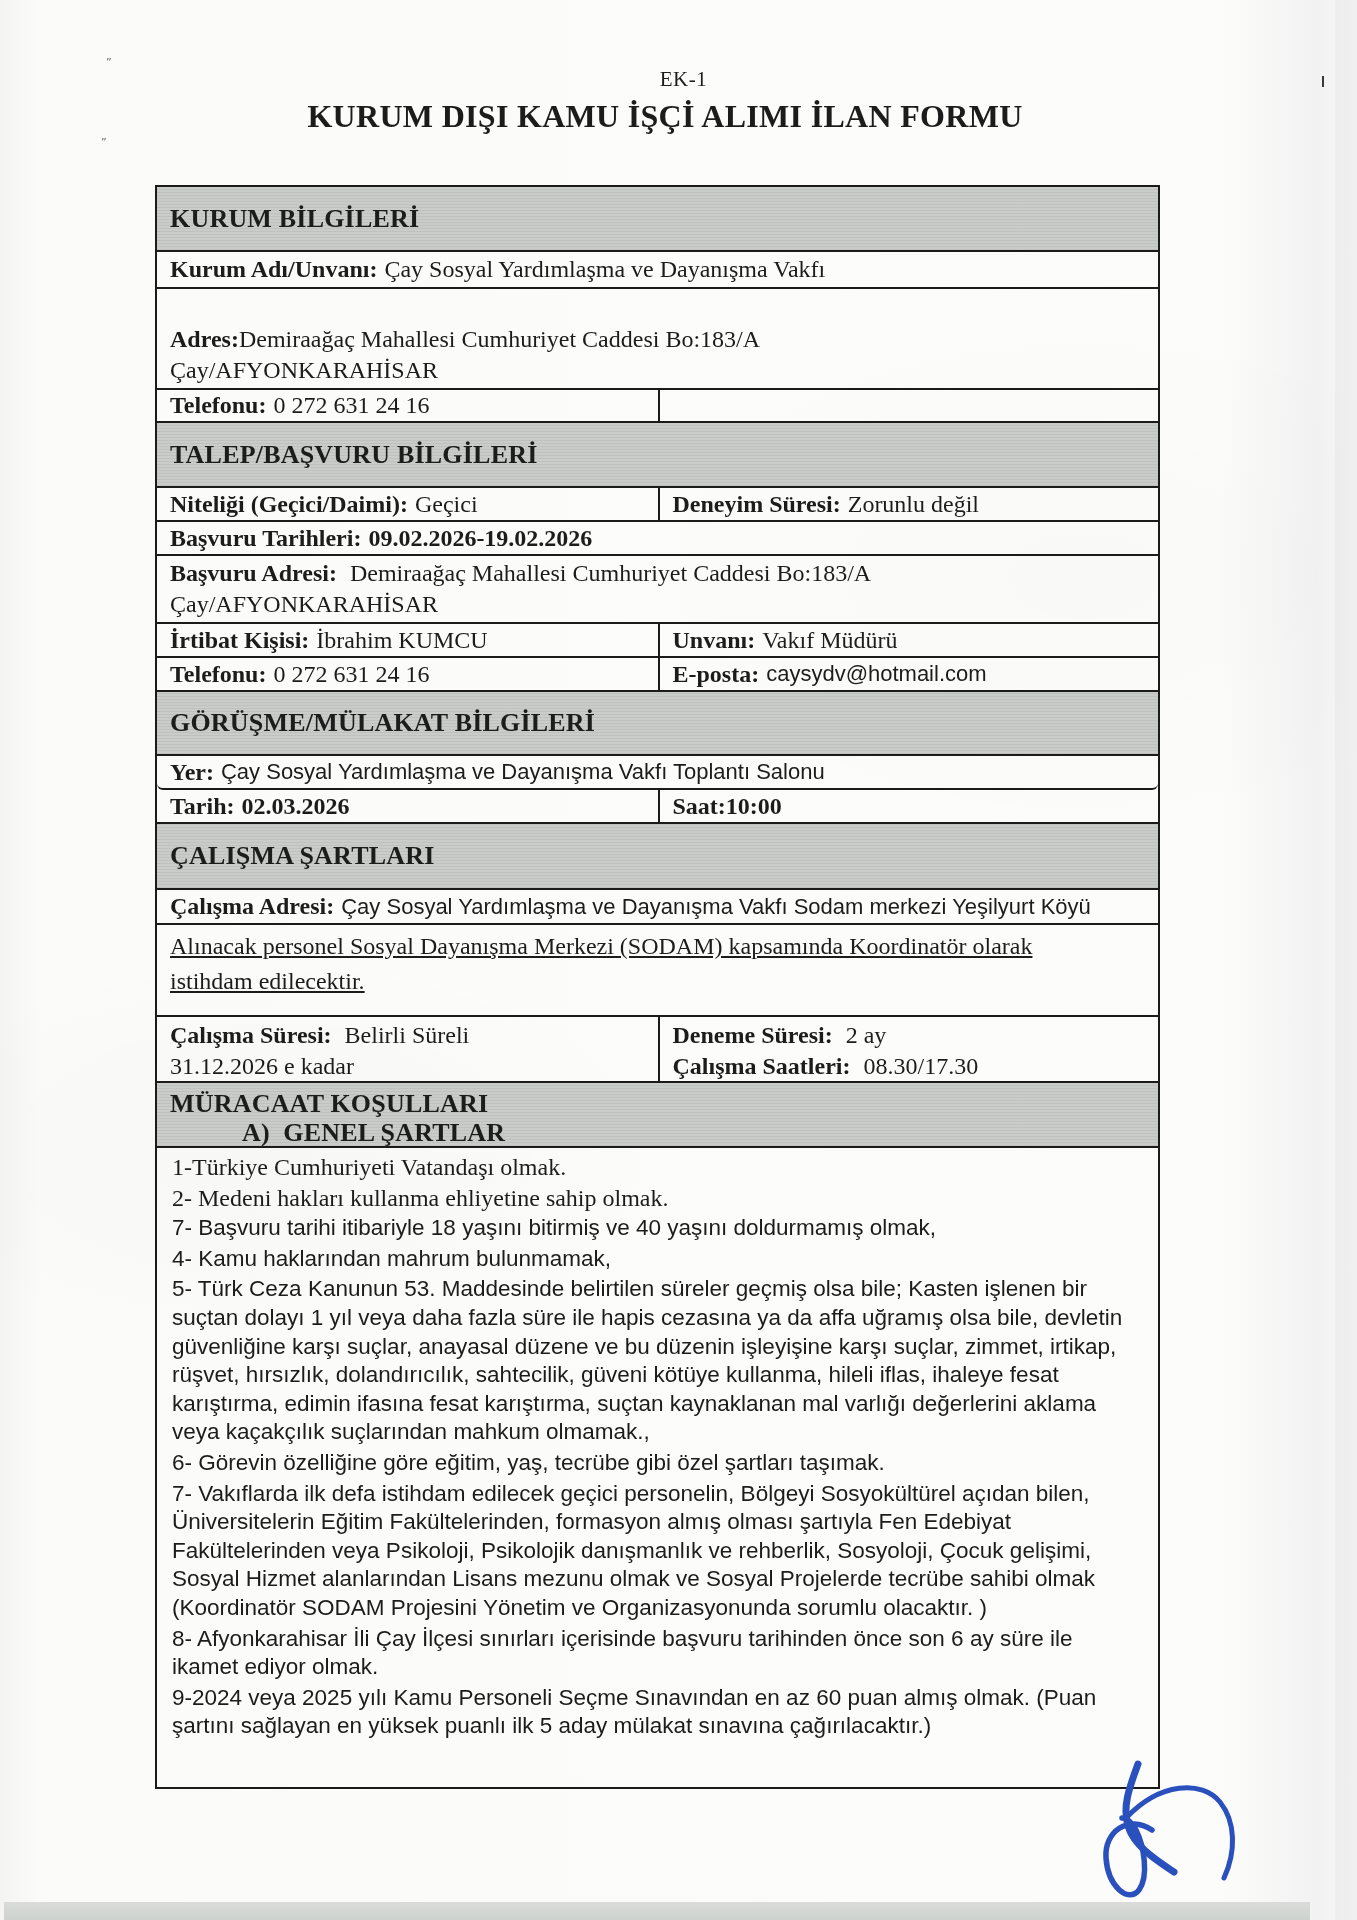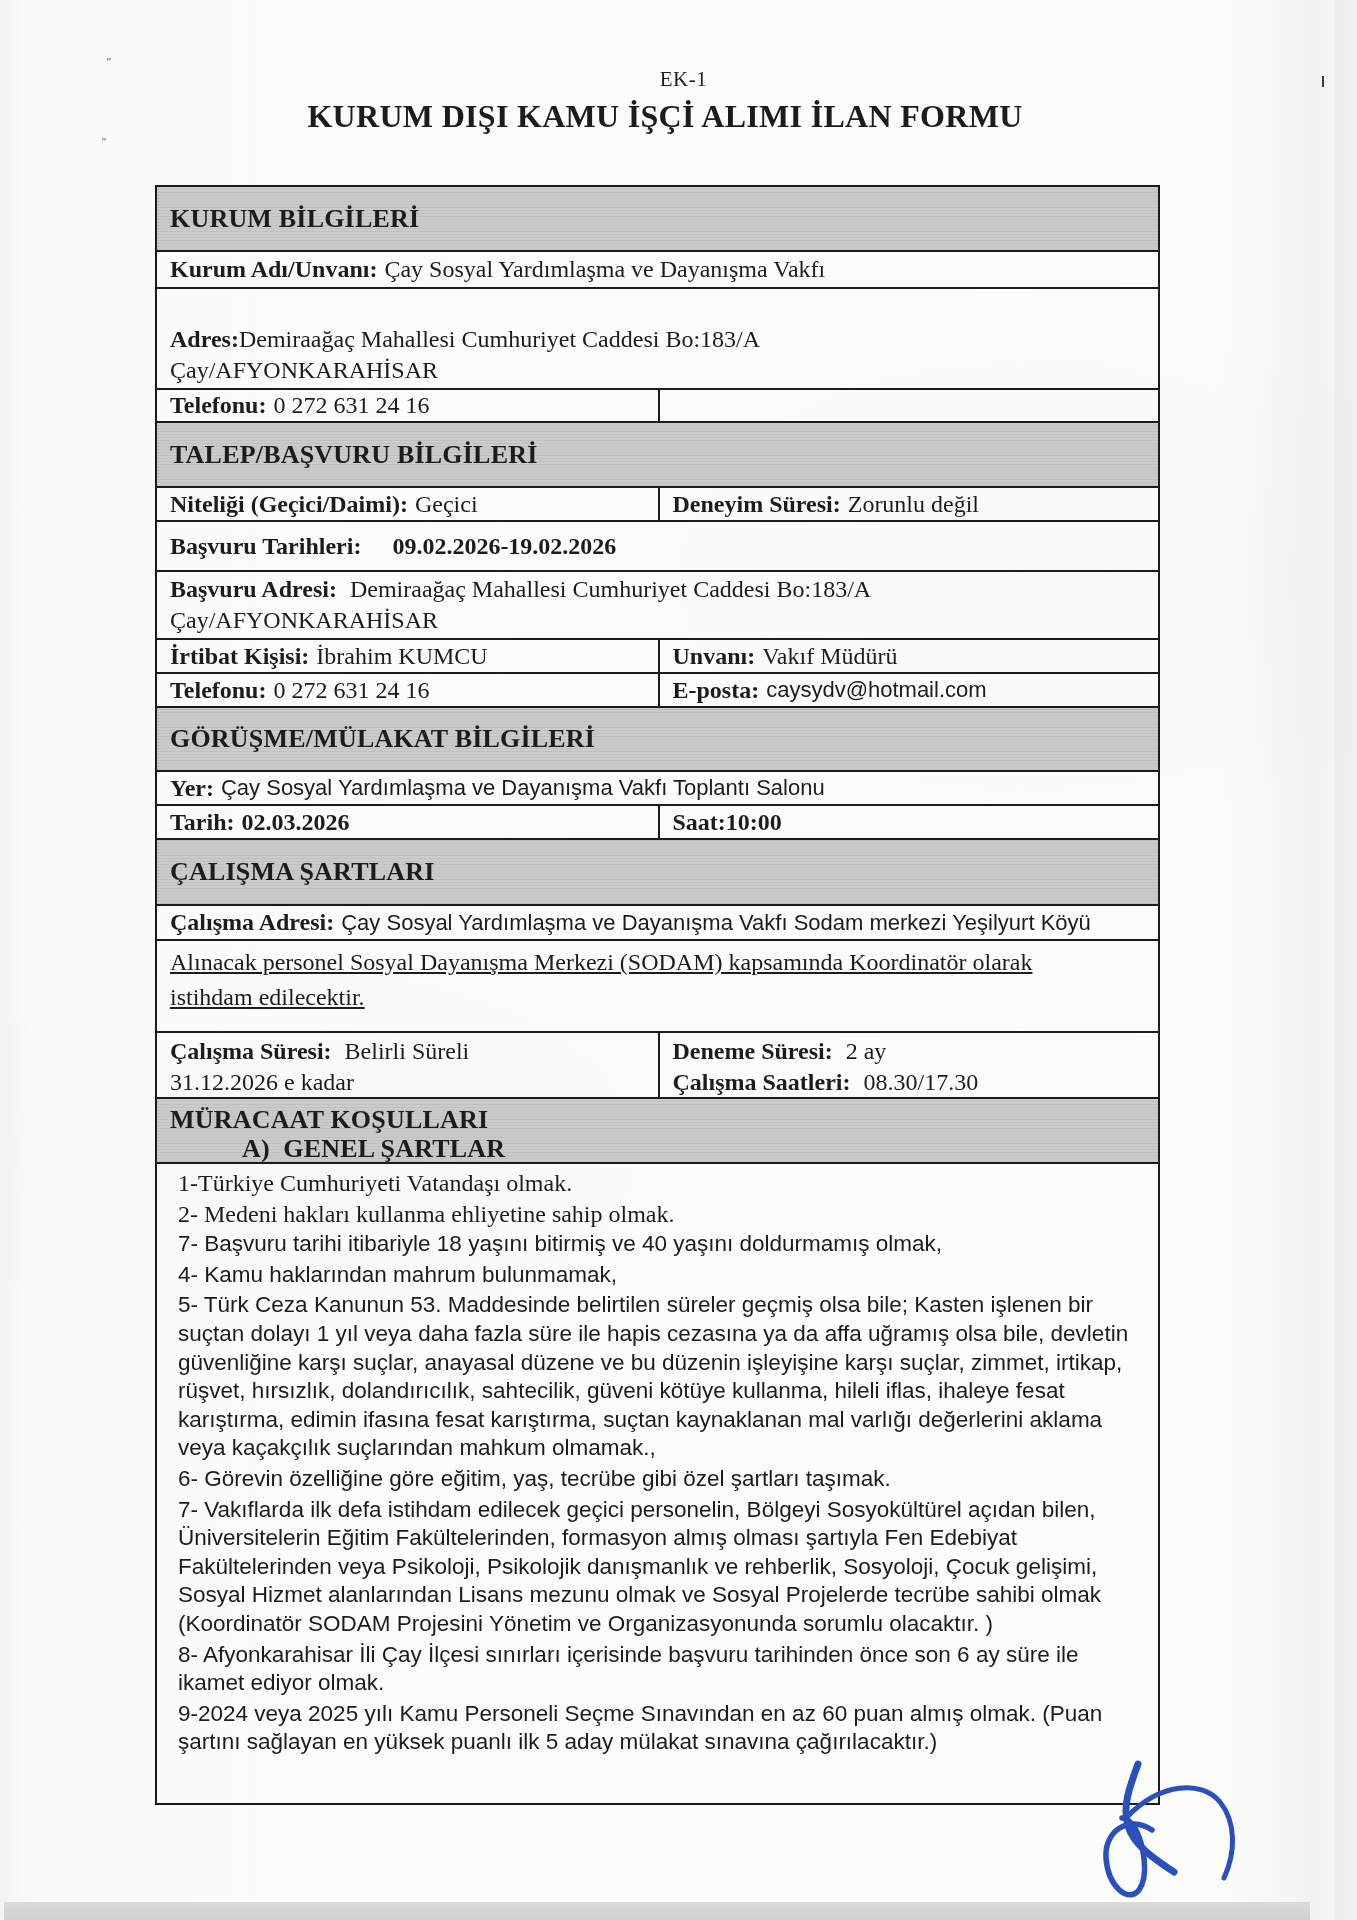--- a/index.html
+++ b/index.html
@@ -39,21 +39,21 @@
   .cell-l.stack,.cell-r.stack{display:block;padding-top:3px;line-height:31px;}
   .multiline{display:block;padding-top:2px;line-height:31px;}
   .para{display:block;padding-top:4px;line-height:35px;font-size:24px;}
   .para .ptext{max-width:880px;}
   .lbl{font-weight:bold;}
   .v{margin-left:7px;}
   .v0{margin-left:0;}
   .vwide{margin-left:11px;}
   .vb{font-weight:bold;}
   .sans{font-family:"Liberation Sans","DejaVu Sans",sans-serif;font-size:22px;}
-  .list-cell{display:block;padding:5px 14px 0 21px;}
+  .list-cell{display:block;padding:5px 14px 0 15px;}
   .it{line-height:28.6px;margin:0 0 2px 0;}
   .it-serif{font-family:"Liberation Serif","DejaVu Serif",serif;font-size:24px;}
   .it-sans{font-family:"Liberation Sans","DejaVu Sans",sans-serif;font-size:22.5px;}
 
   .signature{position:absolute;left:1098px;top:1748px;width:180px;height:165px;}
   .bottom-strip{
     position:absolute;left:4px;top:1902px;width:1306px;height:18px;
     background:linear-gradient(#d9dcd8,#ced2ce);
   }
   .right-shade{position:absolute;right:0;top:0;width:22px;height:100%;background:rgba(120,125,135,0.05);}
@@ -103,21 +103,21 @@
   <div class="trow cols" style="height:34px;">
     <div class="cell-l">
       <span class="lbl">Niteliği (Geçici/Daimi):</span>
       <span class="v">Geçici</span>
     </div>
     <div class="cell-r">
       <span class="lbl">Deneyim Süresi:</span>
       <span class="v">Zorunlu değil</span>
     </div>
   </div>
-  <div class="trow" style="height:50px;gap:24px;">
+  <div class="trow" style="height:34px;">
     <span class="lbl">Başvuru Tarihleri:</span>
     <span class="v vb">09.02.2026-19.02.2026</span>
   </div>
   <div class="trow multiline" style="height:68px;">
     <div>
       <span class="lbl">Başvuru Adresi:</span>
       <span class="v">Demiraağaç Mahallesi Cumhuriyet Caddesi Bo:183/A</span>
     </div>
     <div>Çay/AFYONKARAHİSAR</div>
   </div>
@@ -138,21 +138,21 @@
     </div>
     <div class="cell-r">
       <span class="lbl">E-posta:</span>
       <span class="v sans">caysydv@hotmail.com</span>
     </div>
   </div>
 
   <div class="trow band" style="height:64px;">
     <span>GÖRÜŞME/MÜLAKAT BİLGİLERİ</span>
   </div>
-  <div class="trow" style="height:34px;">
+  <div class="trow" style="height:34px;border-radius:6px;">
     <span class="lbl">Yer:</span>
     <span class="v sans">Çay Sosyal Yardımlaşma ve Dayanışma Vakfı Toplantı Salonu</span>
   </div>
   <div class="trow cols" style="height:34px;">
     <div class="cell-l">
       <span class="lbl">Tarih:</span>
       <span class="v vb">02.03.2026</span>
     </div>
     <div class="cell-r">
       <span class="lbl">Saat:</span>

